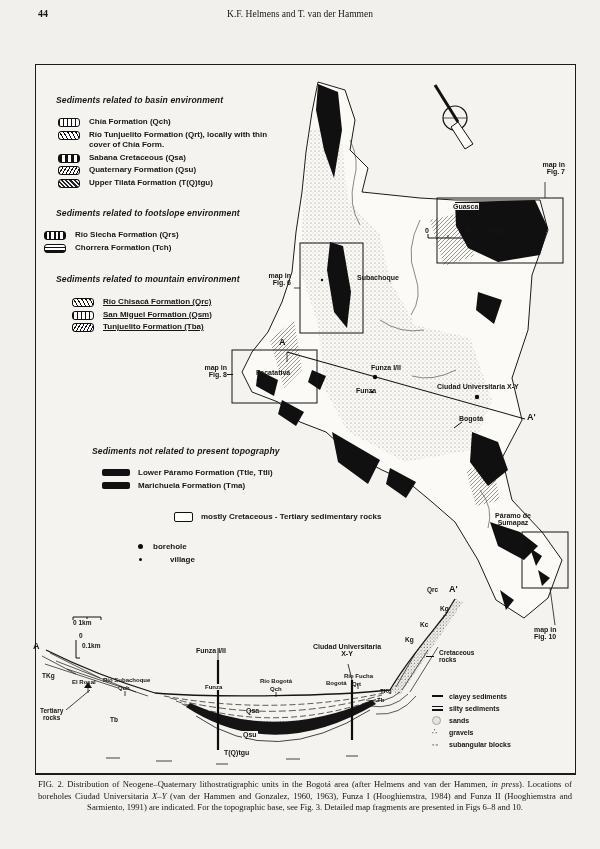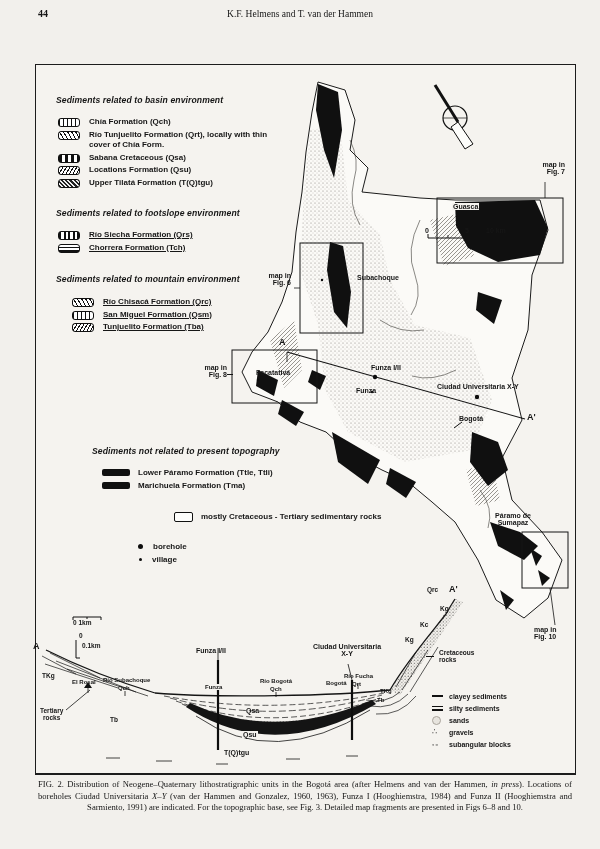--- a/index.html
+++ b/index.html
@@ -165,30 +165,30 @@
     <div class="leg-item">
         <span class="sw p2"></span>
         <span class="lbl">Río Tunjuelito Formation (Qrt), locally with thin cover of Chía Form.</span>
       </div>
     <div class="leg-item">
         <span class="sw p3"></span>
         <span class="lbl">Sabana Cretaceous (Qsa)</span>
       </div>
     <div class="leg-item">
         <span class="sw p4"></span>
-        <span class="lbl">Locations Formation (Qsu)</span>
+        <span class="lbl">Quaternary Formation (Qsu)</span>
       </div>
     <div class="leg-item">
         <span class="sw p5"></span>
         <span class="lbl">Upper Tilatá Formation (T(Q)tgu)</span>
       </div>
   </div>
 
   <div class="abs sec-title" style="left:56px;top:208px;">Sediments related to footslope environment</div>
-  <div class="abs leg-items" style="left:58px;top:230px;text-decoration:underline;">
+  <div class="abs leg-items" style="left:44px;top:230px;">
     <div class="leg-item">
         <span class="sw p6"></span>
         <span class="lbl">Río Siecha Formation (Qrs)</span>
       </div>
     <div class="leg-item">
         <span class="sw p7"></span>
         <span class="lbl">Chorrera Formation (Tch)</span>
       </div>
   </div>
 
@@ -222,21 +222,21 @@
 
   <div class="abs leg-item" style="left:174px;top:512px;width:260px;">
     <span class="sw-open"></span>
     <span style="font-size:8px;font-weight:bold;white-space:nowrap;">mostly Cretaceous - Tertiary sedimentary rocks</span>
   </div>
 
   <div class="abs" style="left:138px;top:542px;display:flex;align-items:center;gap:10px;">
     <span class="dot" style="width:5px;height:5px;"></span>
     <span style="font-size:8px;font-weight:bold;">borehole</span>
   </div>
-  <div class="abs" style="left:139px;top:555px;display:flex;align-items:center;gap:10px;">
+  <div class="abs" style="left:139px;top:555px;display:flex;align-items:center;gap:28px;">
     <span class="dot" style="width:3px;height:3px;"></span>
     <span style="font-size:8px;font-weight:bold;">village</span>
   </div>
 
   <svg class="abs" style="left:36px;top:592px;" width="436" height="180" viewBox="0 0 436 180">
     <defs>
       <pattern id="stip2" width="3.2" height="3.2" patternUnits="userSpaceOnUse">
         <circle cx="1" cy="1" r="0.6" fill="#2c2a27"></circle>
           <circle cx="2.5" cy="2.4" r="0.45" fill="#44413c"></circle>
       </pattern>

